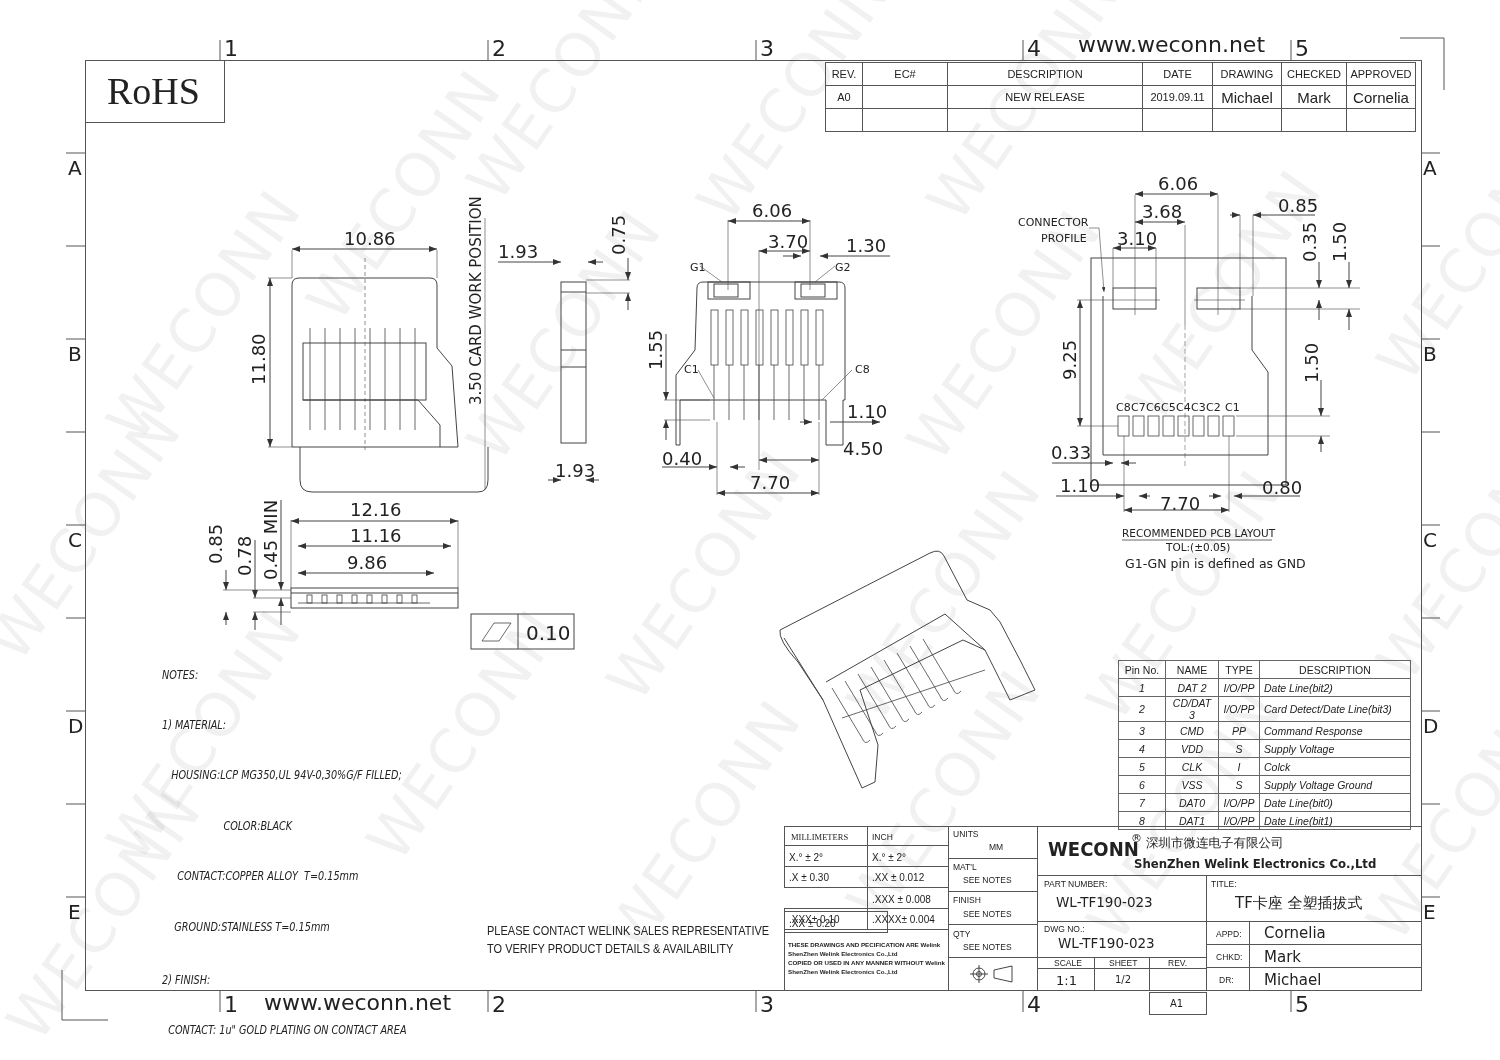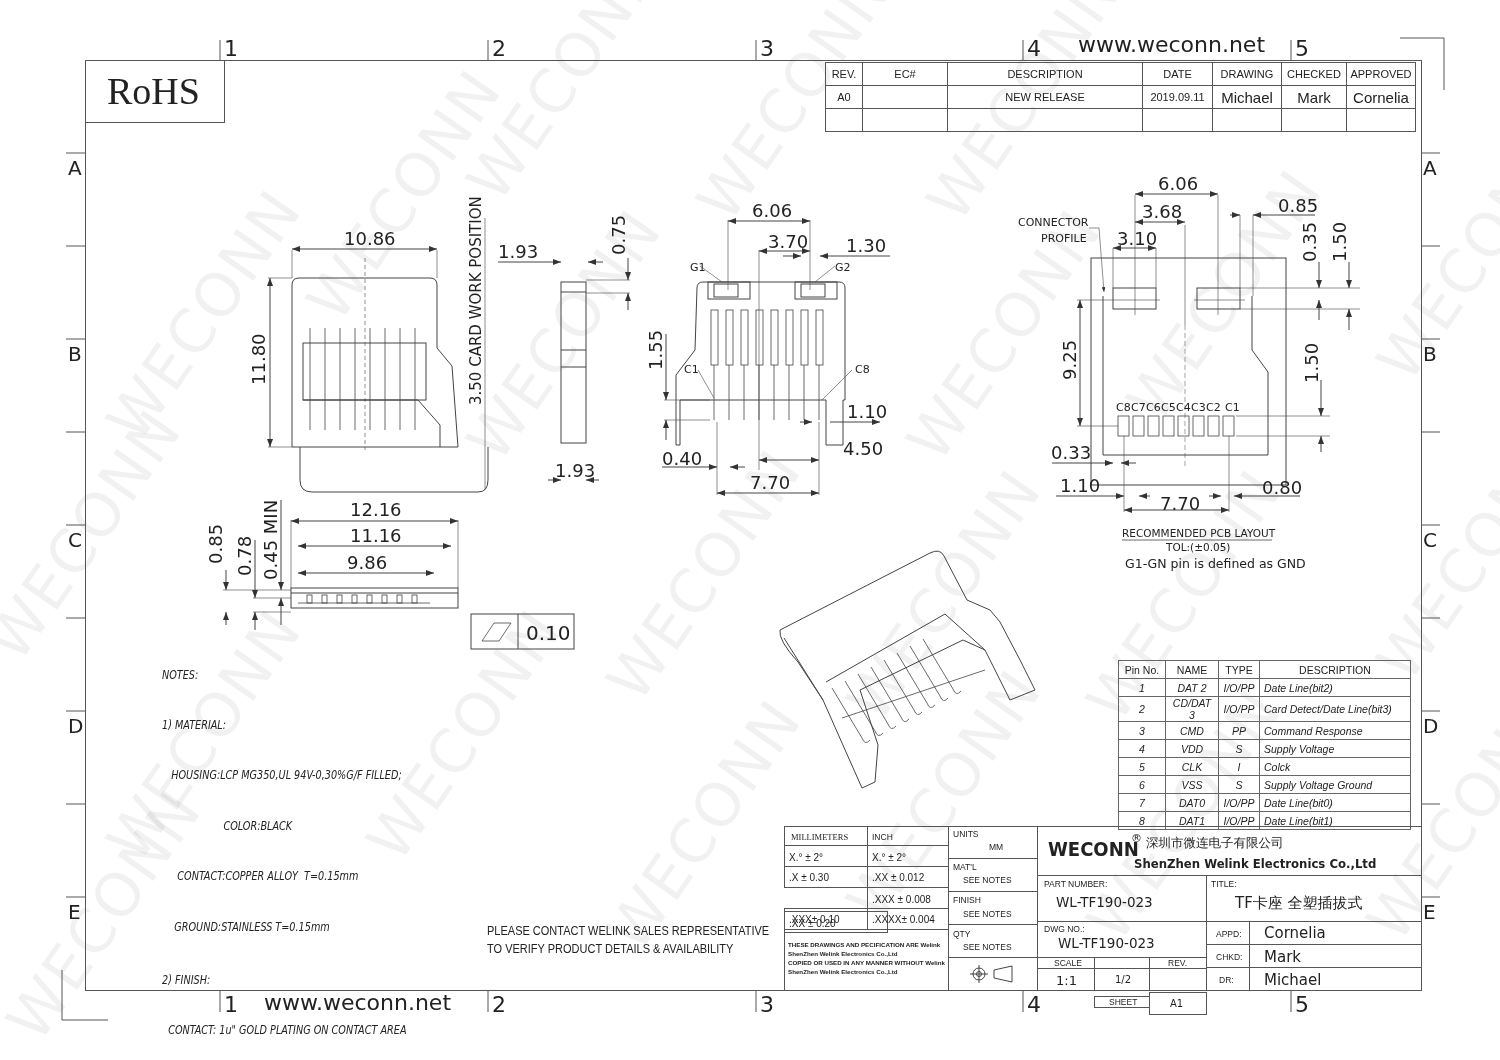--- a/index.html
+++ b/index.html
@@ -596,21 +596,21 @@
     <span class="lbl" style="left:4px;top:3px">TITLE:</span>
     <span class="val" style="left:28px;top:18px;font-size:15px">TF卡座 全塑插拔式</span>
   </div>
   <div class="tb" style="left:1037px;top:921px;width:170px;height:37px;">
     <span class="lbl" style="left:6px;top:2px">DWG NO.:</span>
     <span class="val" style="left:20px;top:13px;font-size:13.5px">WL-TF190-023</span>
   </div>
   <div class="tb" style="left:1037px;top:957px;width:58px;height:12px;">
       <span class="lbl" style="left:16px;top:0px">SCALE</span>
     </div>
-  <div class="tb" style="left:1094px;top:996px;width:56px;height:12px;">
+  <div class="tb" style="left:1094px;top:957px;width:56px;height:12px;">
       <span class="lbl" style="left:14px;top:0px">SHEET</span>
     </div>
   <div class="tb" style="left:1149px;top:957px;width:58px;height:12px;">
       <span class="lbl" style="left:18px;top:0px">REV.</span>
     </div>
   <div class="tb" style="left:1037px;top:968px;width:58px;height:23px;">
       <span class="val" style="left:18px;top:4px;font-size:13px">1:1</span>
     </div>
   <div class="tb" style="left:1094px;top:968px;width:56px;height:23px;">
       <span class="val" style="left:20px;top:5px;font-size:10px">1/2</span>

